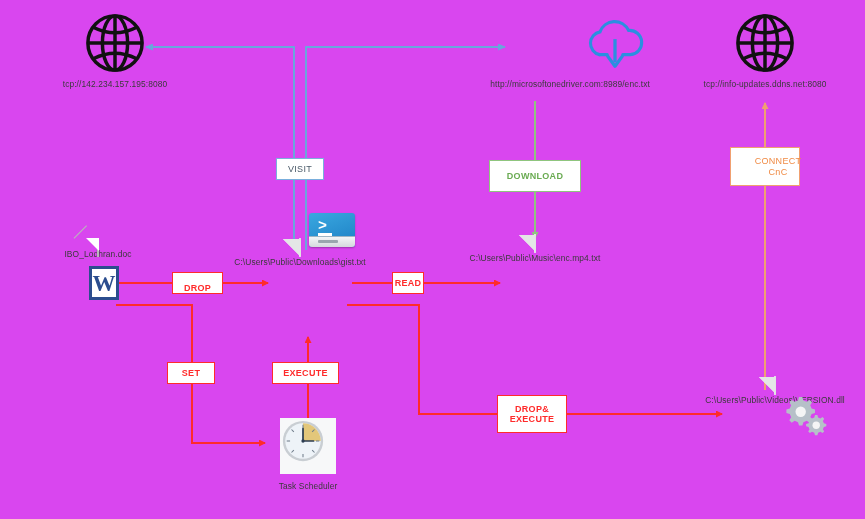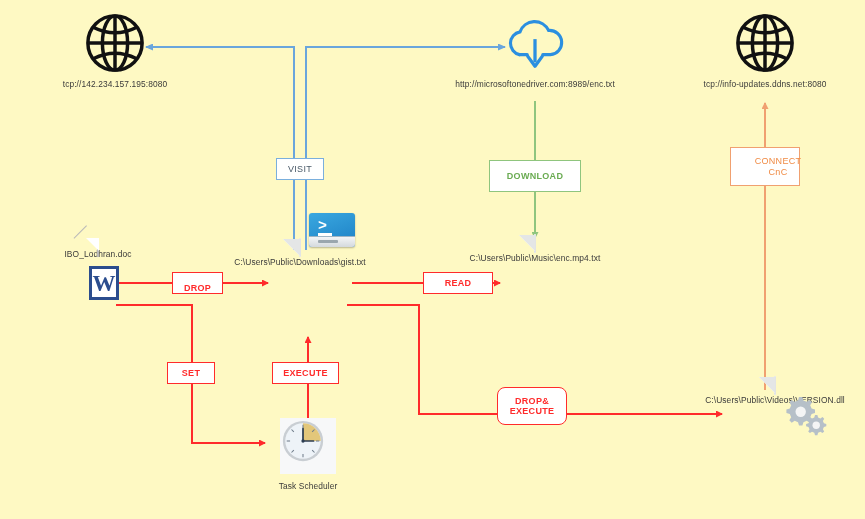--- a/index.html
+++ b/index.html
@@ -9,21 +9,21 @@
     background: #ffffff;
   }
   body {
     font-family: "Liberation Sans", sans-serif;
     -webkit-font-smoothing: antialiased;
   }
   #canvas {
     position: relative;
     width: 865px;
     height: 519px;
-    background: #fef9c3;
+    background: #d946ef;
     overflow: hidden;
   }
   #edges {
     position: absolute;
     left: 0;
     top: 0;
     width: 865px;
     height: 519px;
     pointer-events: none;
   }
@@ -270,21 +270,21 @@
           <line x1="4" y1="32" x2="60" y2="32"></line>
           <line x1="32" y1="4" x2="32" y2="60"></line>
           <path d="M10,16 Q32,27 54,16"></path>
           <path d="M10,48 Q32,37 54,48"></path>
         </g>
       </svg>
     </span>
     <span class="caption">tcp://142.234.157.195:8080</span>
   </div>
 
-  <div class="node" style="left:420px; top:12px; width:230px;">
+  <div class="node" style="left:420px; top:12px; width:230px;align-items:flex-end;">
     <span class="glyph">
       <svg width="70" height="62" viewBox="0 0 72 64">
         <path d="M20,44 A12,12 0 0 1 20.5,20.5 A16,16 0 0 1 50,19 A11,11 0 0 1 52,44 L44,44" fill="none" stroke="#2b8fe0" stroke-width="3.2" stroke-linecap="round"></path>
         <path d="M20,44 L28,44" fill="none" stroke="#2b8fe0" stroke-width="3.2" stroke-linecap="round"></path>
         <line x1="36" y1="28" x2="36" y2="52" stroke="#2b8fe0" stroke-width="3.4"></line>
         <path d="M28,45 L36,56 L44,45" fill="none" stroke="#2b8fe0" stroke-width="3.4" stroke-linejoin="round"></path>
       </svg>
     </span>
     <span class="caption">http://microsoftonedriver.com:8989/enc.txt</span>
   </div>
@@ -413,30 +413,30 @@
 
   <div class="elabel orange" style="left:730px; top:147px; width:70px; height:39px;">
     <span>CONNECT</span>
     <span>CnC</span>
   </div>
 
   <div class="elabel" style="left:172px; top:272px; width:51px; height:22px;justify-content:flex-end;">
     <span>DROP</span>
   </div>
 
-  <div class="elabel" style="left:392px; top:272px; width:70px; height:22px;margin-left:31px;">
+  <div class="elabel" style="left:392px; top:272px; width:32px; height:22px;">
     <span>READ</span>
   </div>
 
   <div class="elabel" style="left:167px; top:362px; width:48px; height:22px;">
     <span>SET</span>
   </div>
 
   <div class="elabel" style="left:272px; top:362px; width:67px; height:22px;">
     <span>EXECUTE</span>
   </div>
 
-  <div class="elabel" style="left:497px; top:387px; width:70px; height:38px;border-radius:8px;">
+  <div class="elabel" style="left:497px; top:395px; width:70px; height:38px;">
     <span>DROP&amp;</span>
     <span>EXECUTE</span>
   </div>
 
 </div>
 
 </body></html>

